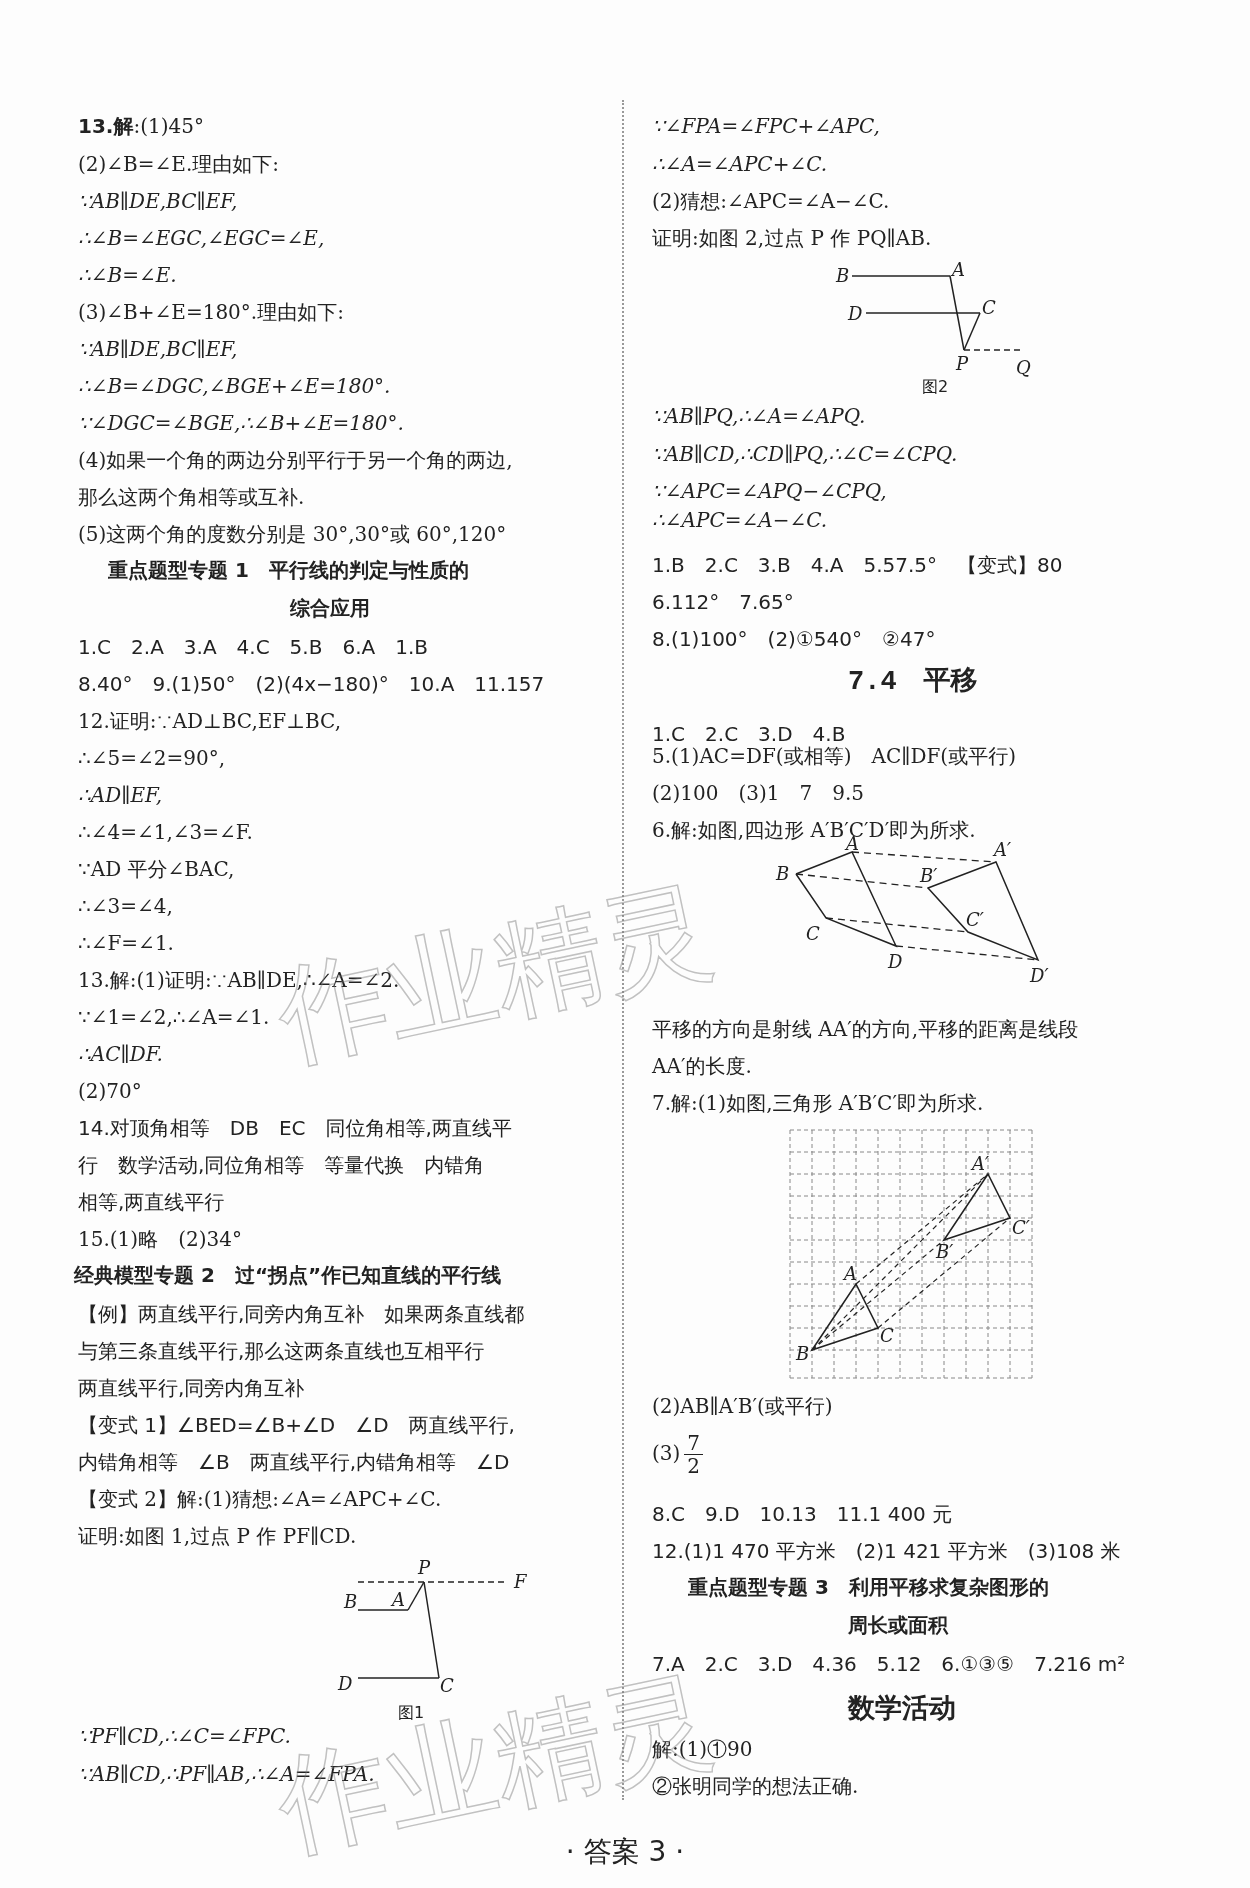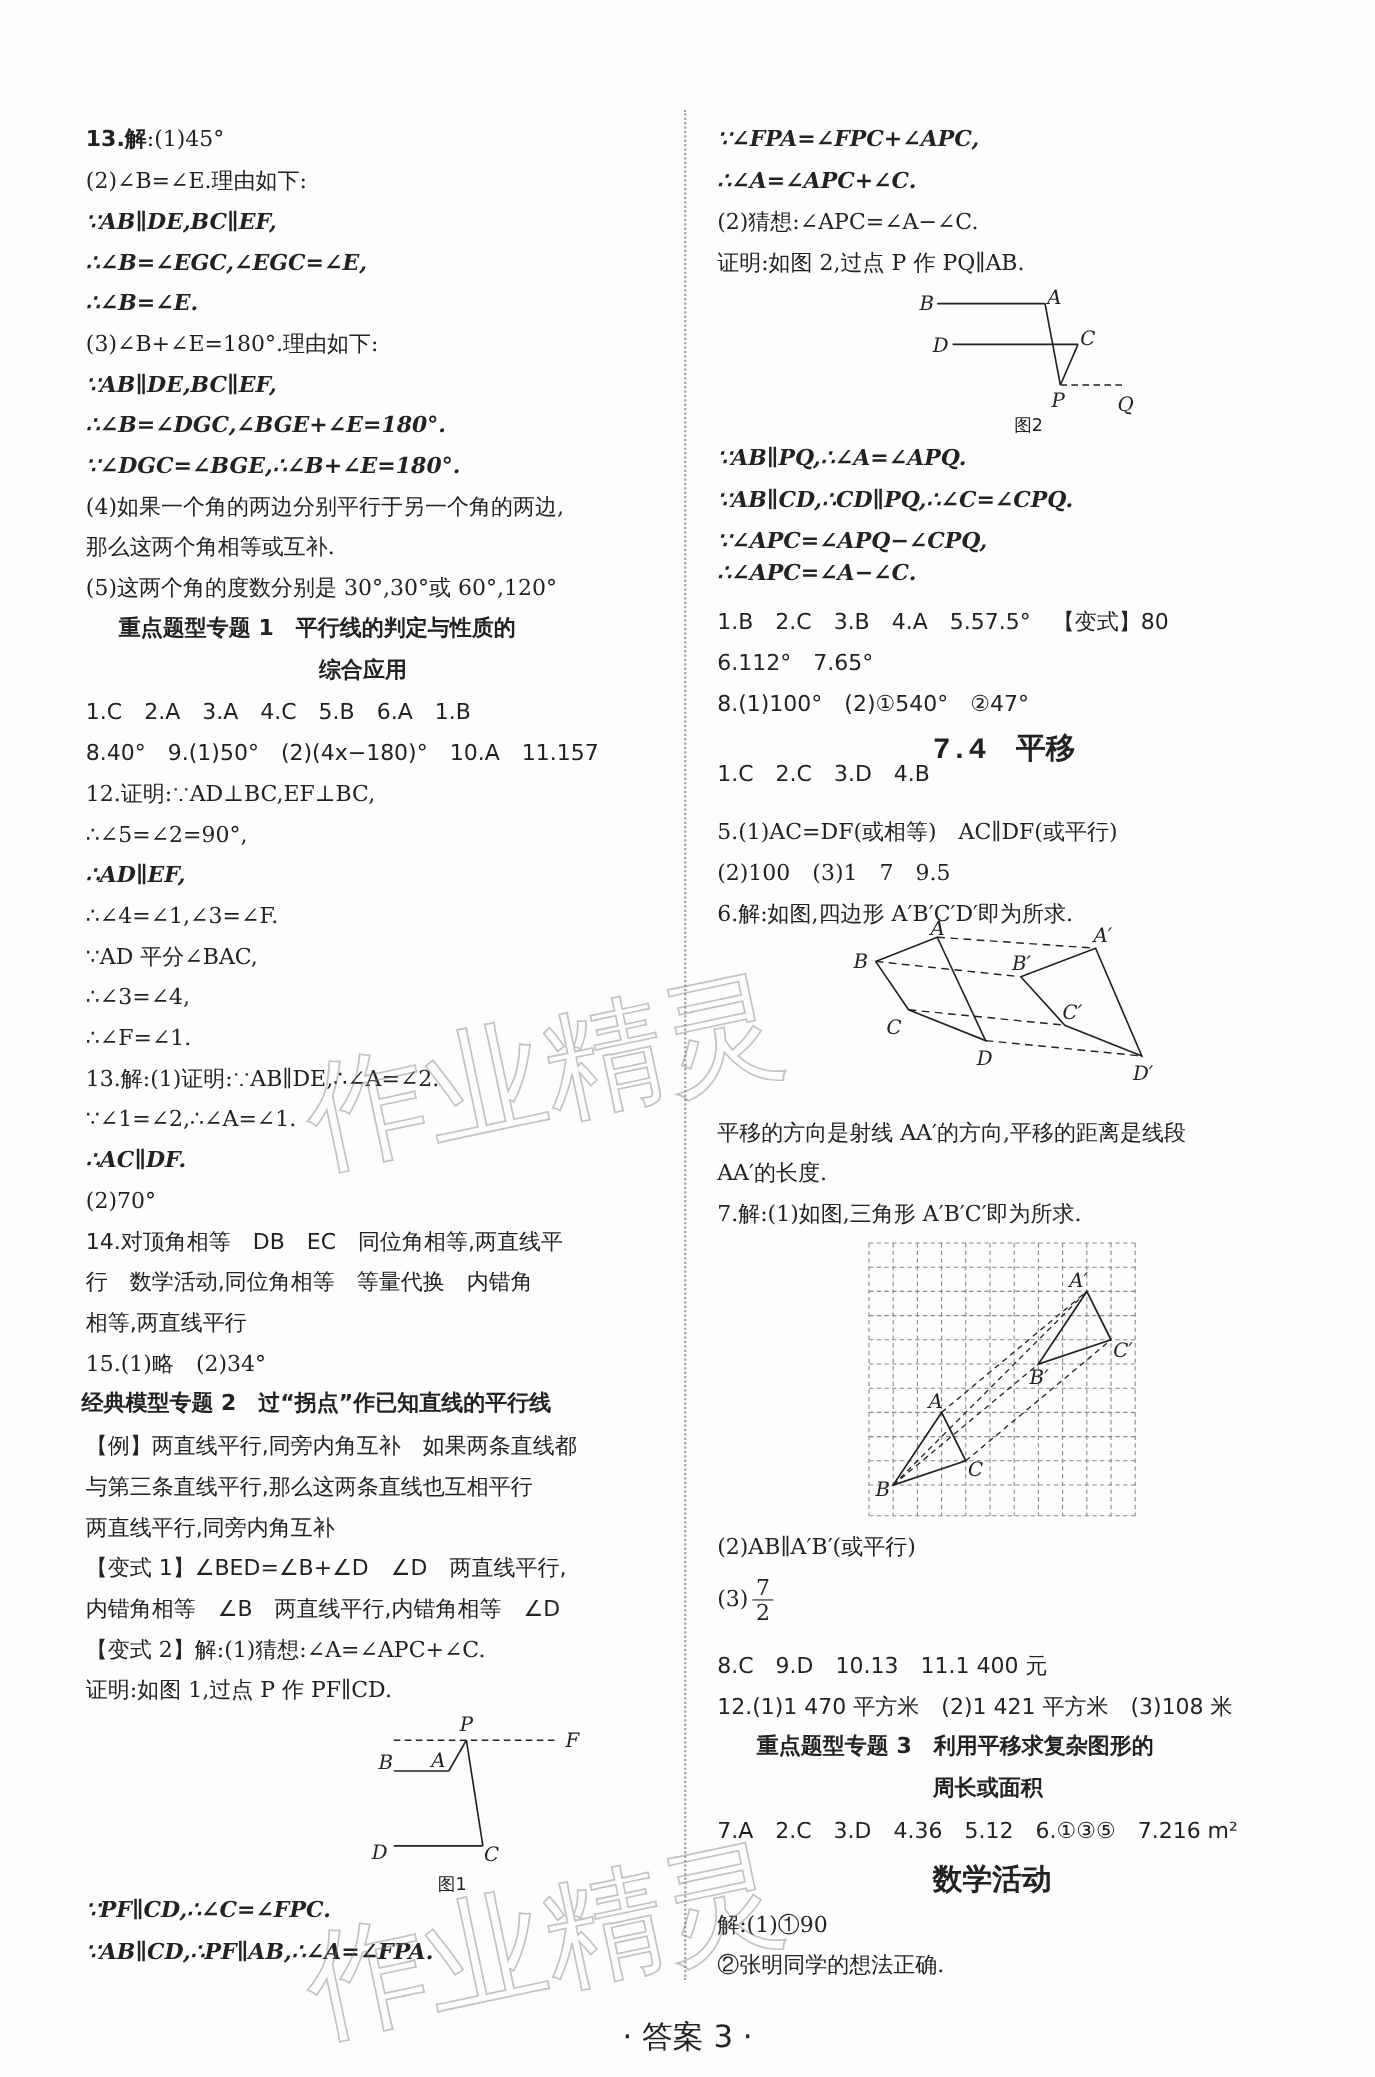--- a/index.html
+++ b/index.html
@@ -7,21 +7,21 @@
        font-family:"DejaVu Serif","Liberation Serif",serif;color:#222;}
   .col{position:absolute;top:0;}
   .col-left{left:78px;width:530px;}
   .col-right{left:652px;width:575px;}
   .divider{position:absolute;left:622px;top:100px;height:1700px;border-left:2px dotted #999;}
   .ln{position:absolute;left:0;white-space:nowrap;font-size:20px;line-height:28px;}
   .ln.sans{font-family:"DejaVu Sans","Liberation Sans",sans-serif;}
   .b{font-family:"DejaVu Sans","Liberation Sans",sans-serif;font-weight:bold;}
   .heading{position:absolute;font-family:"DejaVu Sans","Liberation Sans",sans-serif;font-weight:bold;font-size:20px;white-space:nowrap;}
   .heading.big{font-size:27px;font-family:Liberation Mono, monospace;}
-  .i{font-style:italic;font-weight:bold;}
+  .i{font-style:italic;}
   svg{position:absolute;overflow:visible;}
   .footer{position:absolute;left:0;width:1250px;top:1833px;text-align:center;
           font-family:"DejaVu Sans","Liberation Sans",sans-serif;font-size:28px;}
   .wm{position:absolute;font-family:"DejaVu Sans","Liberation Sans",sans-serif;font-size:110px;
       color:transparent;-webkit-text-stroke:1.5px rgba(120,120,120,0.45);transform:rotate(-12deg);white-space:nowrap;}
   .grid-label{font-family:"DejaVu Serif","Liberation Serif",serif;font-style:italic;font-size:18px;fill:#222;}
   .cap{font-family:"DejaVu Sans","Liberation Sans",sans-serif;font-size:16px;fill:#222;}
   .frac{display:inline-block;vertical-align:middle;text-align:center;line-height:22px;margin-left:4px;}
   .frac span{display:block;}
   .frac .num{border-bottom:1px solid #222;padding:0 3px;}
@@ -119,21 +119,21 @@
 
   <div class="ln i" style="top:402px">∵AB∥PQ,∴∠A=∠APQ.</div>
   <div class="ln i" style="top:440px">∵AB∥CD,∴CD∥PQ,∴∠C=∠CPQ.</div>
   <div class="ln i" style="top:477px">∵∠APC=∠APQ−∠CPQ,</div>
   <div class="ln i" style="top:506px">∴∠APC=∠A−∠C.</div>
   <div class="ln sans" style="top:551px">1.B　2.C　3.B　4.A　5.57.5°　【变式】80</div>
   <div class="ln sans" style="top:588px">6.112°　7.65°</div>
   <div class="ln sans" style="top:625px">8.(1)100°　(2)①540°　②47°</div>
 
   <div class="heading big" style="top:662px;left:196px">7.4　平移</div>
-  <div class="ln sans" style="top:689px">1.C　2.C　3.D　4.B</div>
+  <div class="ln sans" style="top:720px">1.C　2.C　3.D　4.B</div>
   <div class="ln" style="top:742px">5.(1)AC=DF(或相等)　AC∥DF(或平行)</div>
   <div class="ln" style="top:779px">(2)100　(3)1　7　9.5</div>
   <div class="ln" style="top:816px">6.解:如图,四边形 A′B′C′D′即为所求.</div>
 
   <svg style="left:130px;top:850px" width="300" height="150">
     <g stroke="#222" stroke-width="1.5" fill="none">
       <polyline points="14,24 70,2 114,96 44,68 14,24"></polyline>
       <polyline points="146,38 214,12 256,110 186,82 146,38"></polyline>
     </g>
     <g stroke="#222" stroke-width="1.3" stroke-dasharray="7,5">

